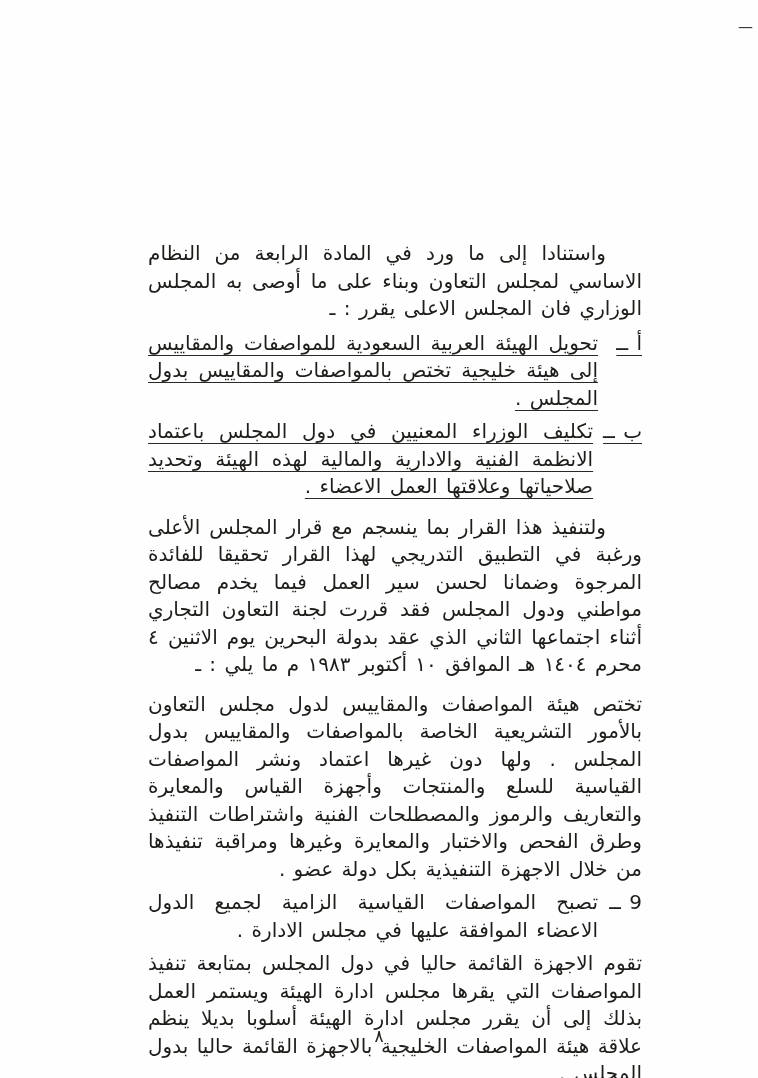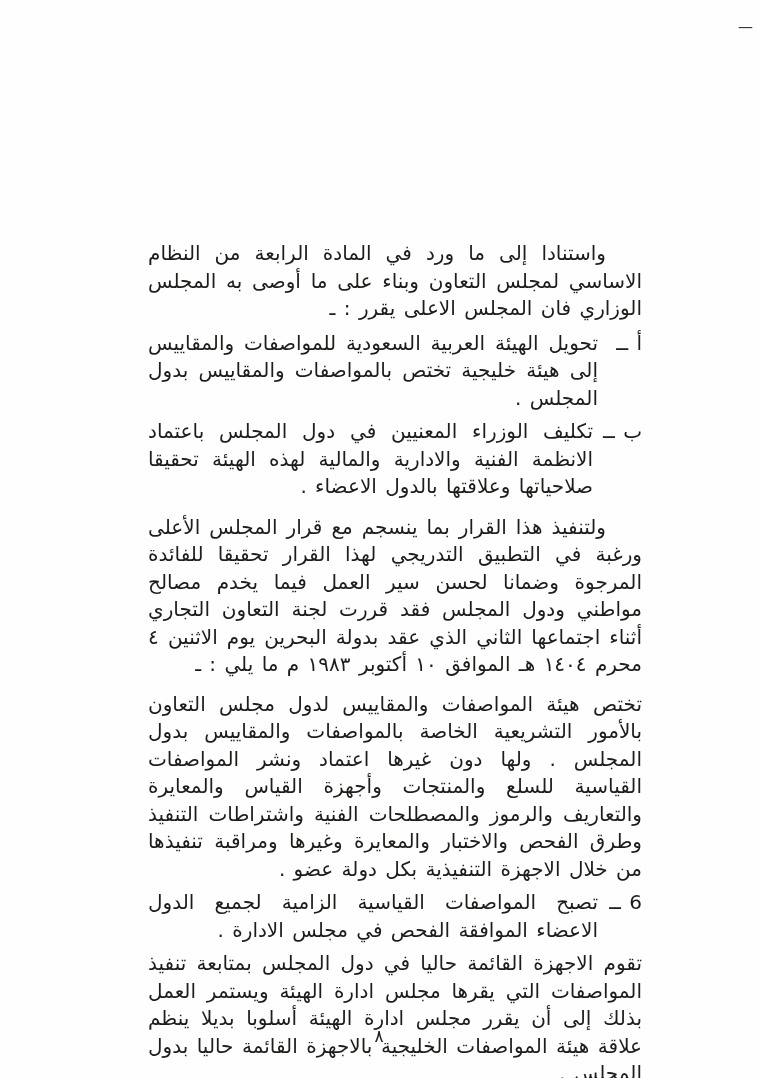--- a/index.html
+++ b/index.html
@@ -58,20 +58,21 @@
   }
   .item .label {
     flex: 0 0 34px;
     white-space: nowrap;
   }
   .item .text {
     flex: 1;
   }
   .item.underlined .text,
   .item.underlined .label {
+    text-decoration: underline;
     text-decoration-thickness: 1px;
     text-underline-offset: 5px;
     text-decoration-color: #2a2825;
   }
   .numbered-list {
     margin-top: 12px;
   }
   .page-number {
     position: absolute;
     bottom: 32px;
@@ -93,34 +94,34 @@
 
     <p class="para">واستنادا إلى ما ورد في المادة الرابعة من النظام الاساسي لمجلس التعاون وبناء على ما أوصى به المجلس الوزاري فان المجلس الاعلى يقرر : ـ</p>
 
     <div class="item underlined">
       <span class="label">أ ــ</span>
       <span class="text">تحويل الهيئة العربية السعودية للمواصفات والمقاييس إلى هيئة خليجية تختص بالمواصفات والمقاييس بدول المجلس .</span>
     </div>
 
     <div class="item underlined">
       <span class="label">ب ــ</span>
-      <span class="text">تكليف الوزراء المعنيين في دول المجلس باعتماد الانظمة الفنية والادارية والمالية لهذه الهيئة تحقيقا صلاحياتها وعلاقتها بالدول الاعضاء .</span>
+      <span class="text">تكليف الوزراء المعنيين في دول المجلس باعتماد الانظمة الفنية والادارية والمالية لهذه الهيئة وتحديد صلاحياتها وعلاقتها العمل الاعضاء .</span>
     </div>
 
     <p class="para after-list">ولتنفيذ هذا القرار بما ينسجم مع قرار المجلس الأعلى ورغبة في التطبيق التدريجي لهذا القرار تحقيقا للفائدة المرجوة وضمانا لحسن سير العمل فيما يخدم مصالح مواطني ودول المجلس فقد قررت لجنة التعاون التجاري أثناء اجتماعها الثاني الذي عقد بدولة البحرين يوم الاثنين ٤ محرم ١٤٠٤ هـ الموافق ١٠ أكتوبر ١٩٨٣ م ما يلي : ـ</p>
 
     <div class="numbered-list">
 
       <div class="item">
         <span class="text">تختص هيئة المواصفات والمقاييس لدول مجلس التعاون بالأمور التشريعية الخاصة بالمواصفات والمقاييس بدول المجلس . ولها دون غيرها اعتماد ونشر المواصفات القياسية للسلع والمنتجات وأجهزة القياس والمعايرة والتعاريف والرموز والمصطلحات الفنية واشتراطات التنفيذ وطرق الفحص والاختبار والمعايرة وغيرها ومراقبة تنفيذها من خلال الاجهزة التنفيذية بكل دولة عضو .</span>
       </div>
 
       <div class="item">
-        <span class="label">6 ــ</span>
-        <span class="text">تصبح المواصفات القياسية الزامية لجميع الدول الاعضاء الموافقة الفحص في مجلس الادارة .</span>
+        <span class="label">9 ــ</span>
+        <span class="text">تصبح المواصفات القياسية الزامية لجميع الدول الاعضاء الموافقة عليها في مجلس الادارة .</span>
       </div>
 
       <div class="item">
         <span class="text">تقوم الاجهزة القائمة حاليا في دول المجلس بمتابعة تنفيذ المواصفات التي يقرها مجلس ادارة الهيئة ويستمر العمل بذلك إلى أن يقرر مجلس ادارة الهيئة أسلوبا بديلا ينظم علاقة هيئة المواصفات الخليجية بالاجهزة القائمة حاليا بدول المجلس .</span>
       </div>
 
     </div>
   </div>
 
   <div class="page-number">٨</div>

